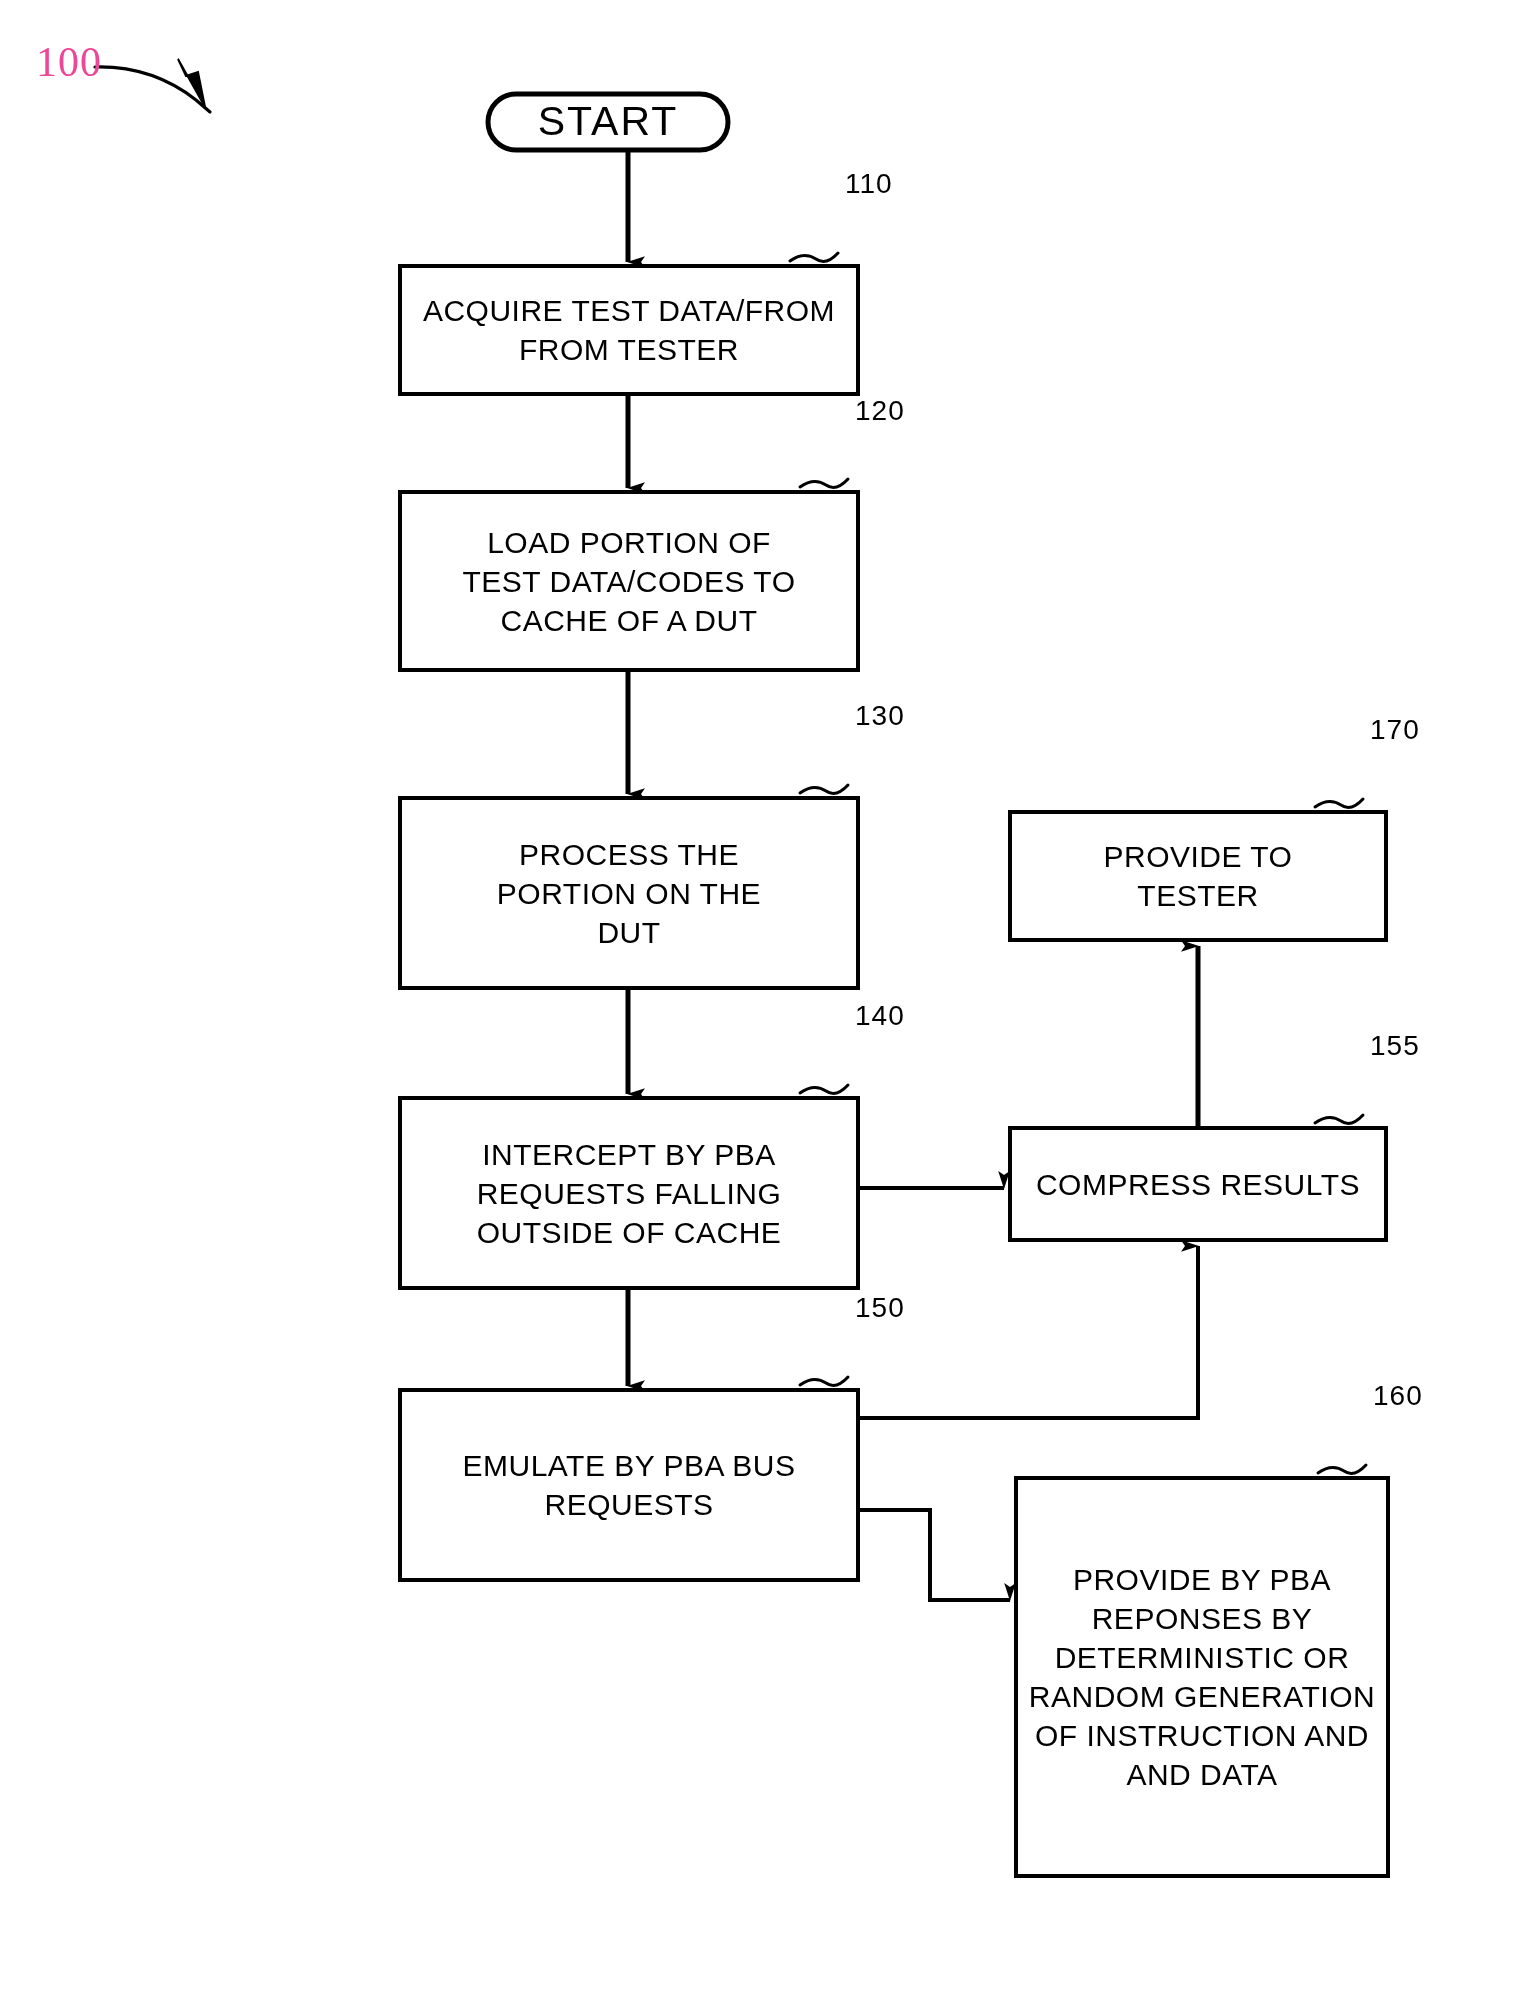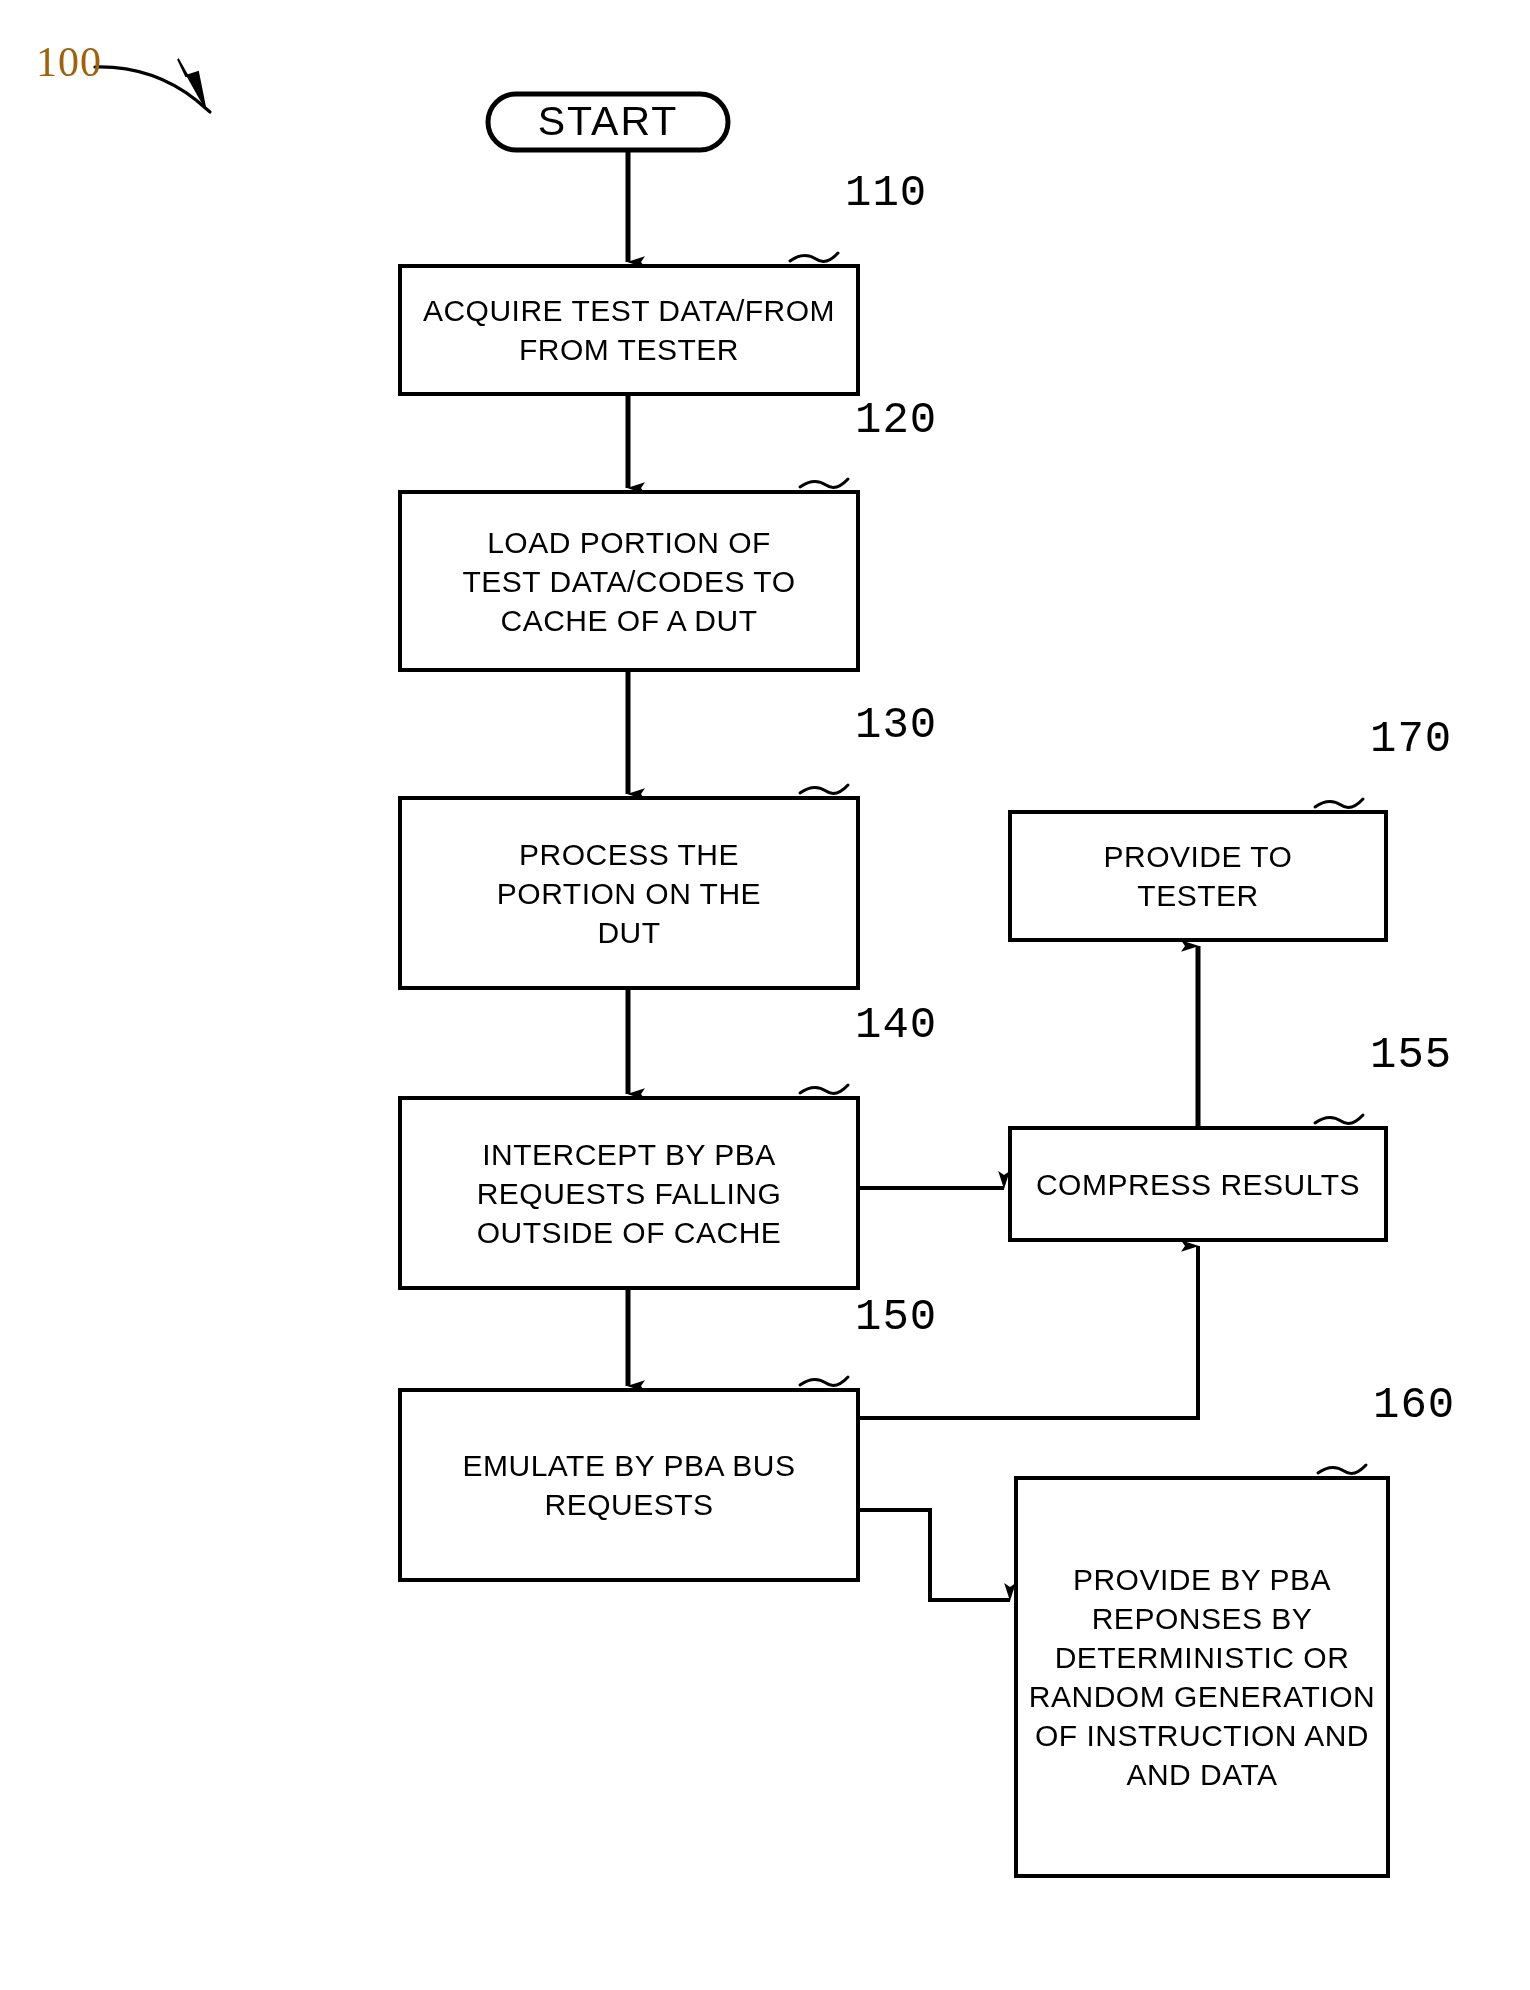--- a/index.html
+++ b/index.html
@@ -46,28 +46,28 @@
     font-size: 30px;
     font-weight: 400;
   }
   .terminal-label {
     font-size: 41px;
     letter-spacing: 2px;
   }
   .ref-num {
     position: absolute;
     color: #000000;
-    font-family: Liberation Mono, monospace;
-    font-size: 44px;
+    font-family: Liberation Sans, sans-serif;
+    font-size: 28px;
     letter-spacing: 1px;
     white-space: nowrap;
   }
   .fig-num {
     position: absolute;
-    color: #a16207;
+    color: #ec4899;
     font-family: "Liberation Serif", serif;
     font-size: 42px;
     letter-spacing: 1px;
     white-space: nowrap;
   }
 </style>
 </head>
 <body>
 
 <div id="page">

